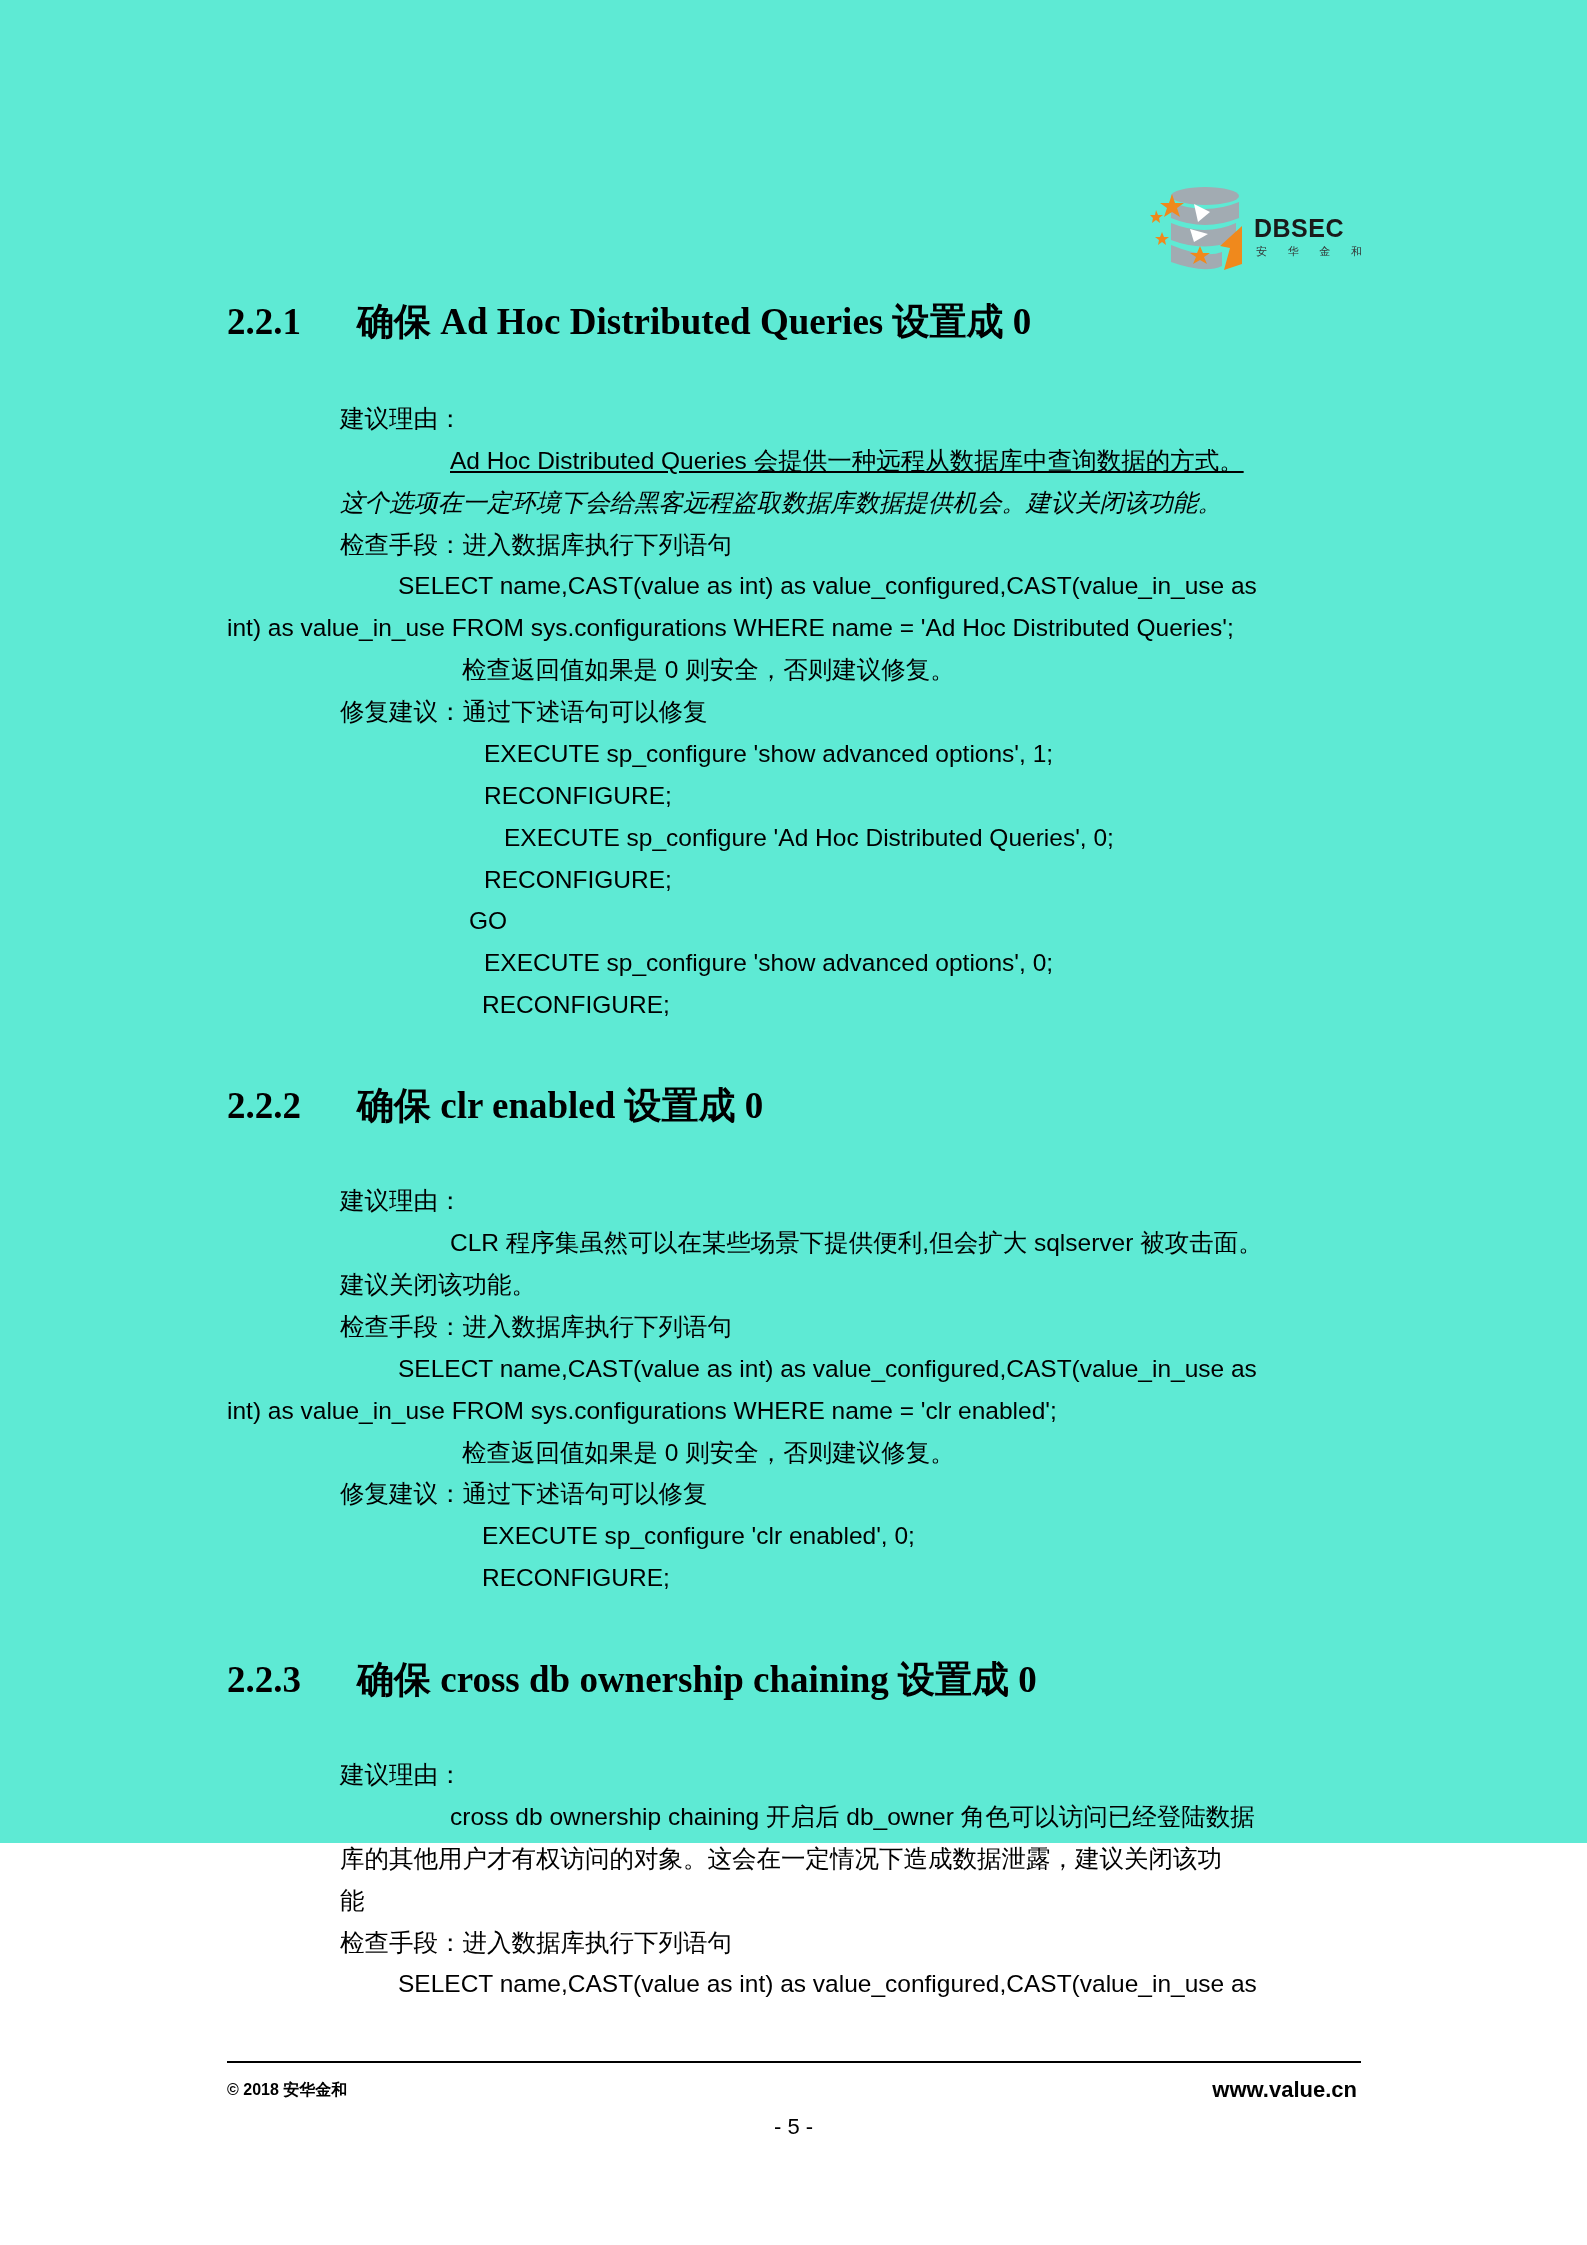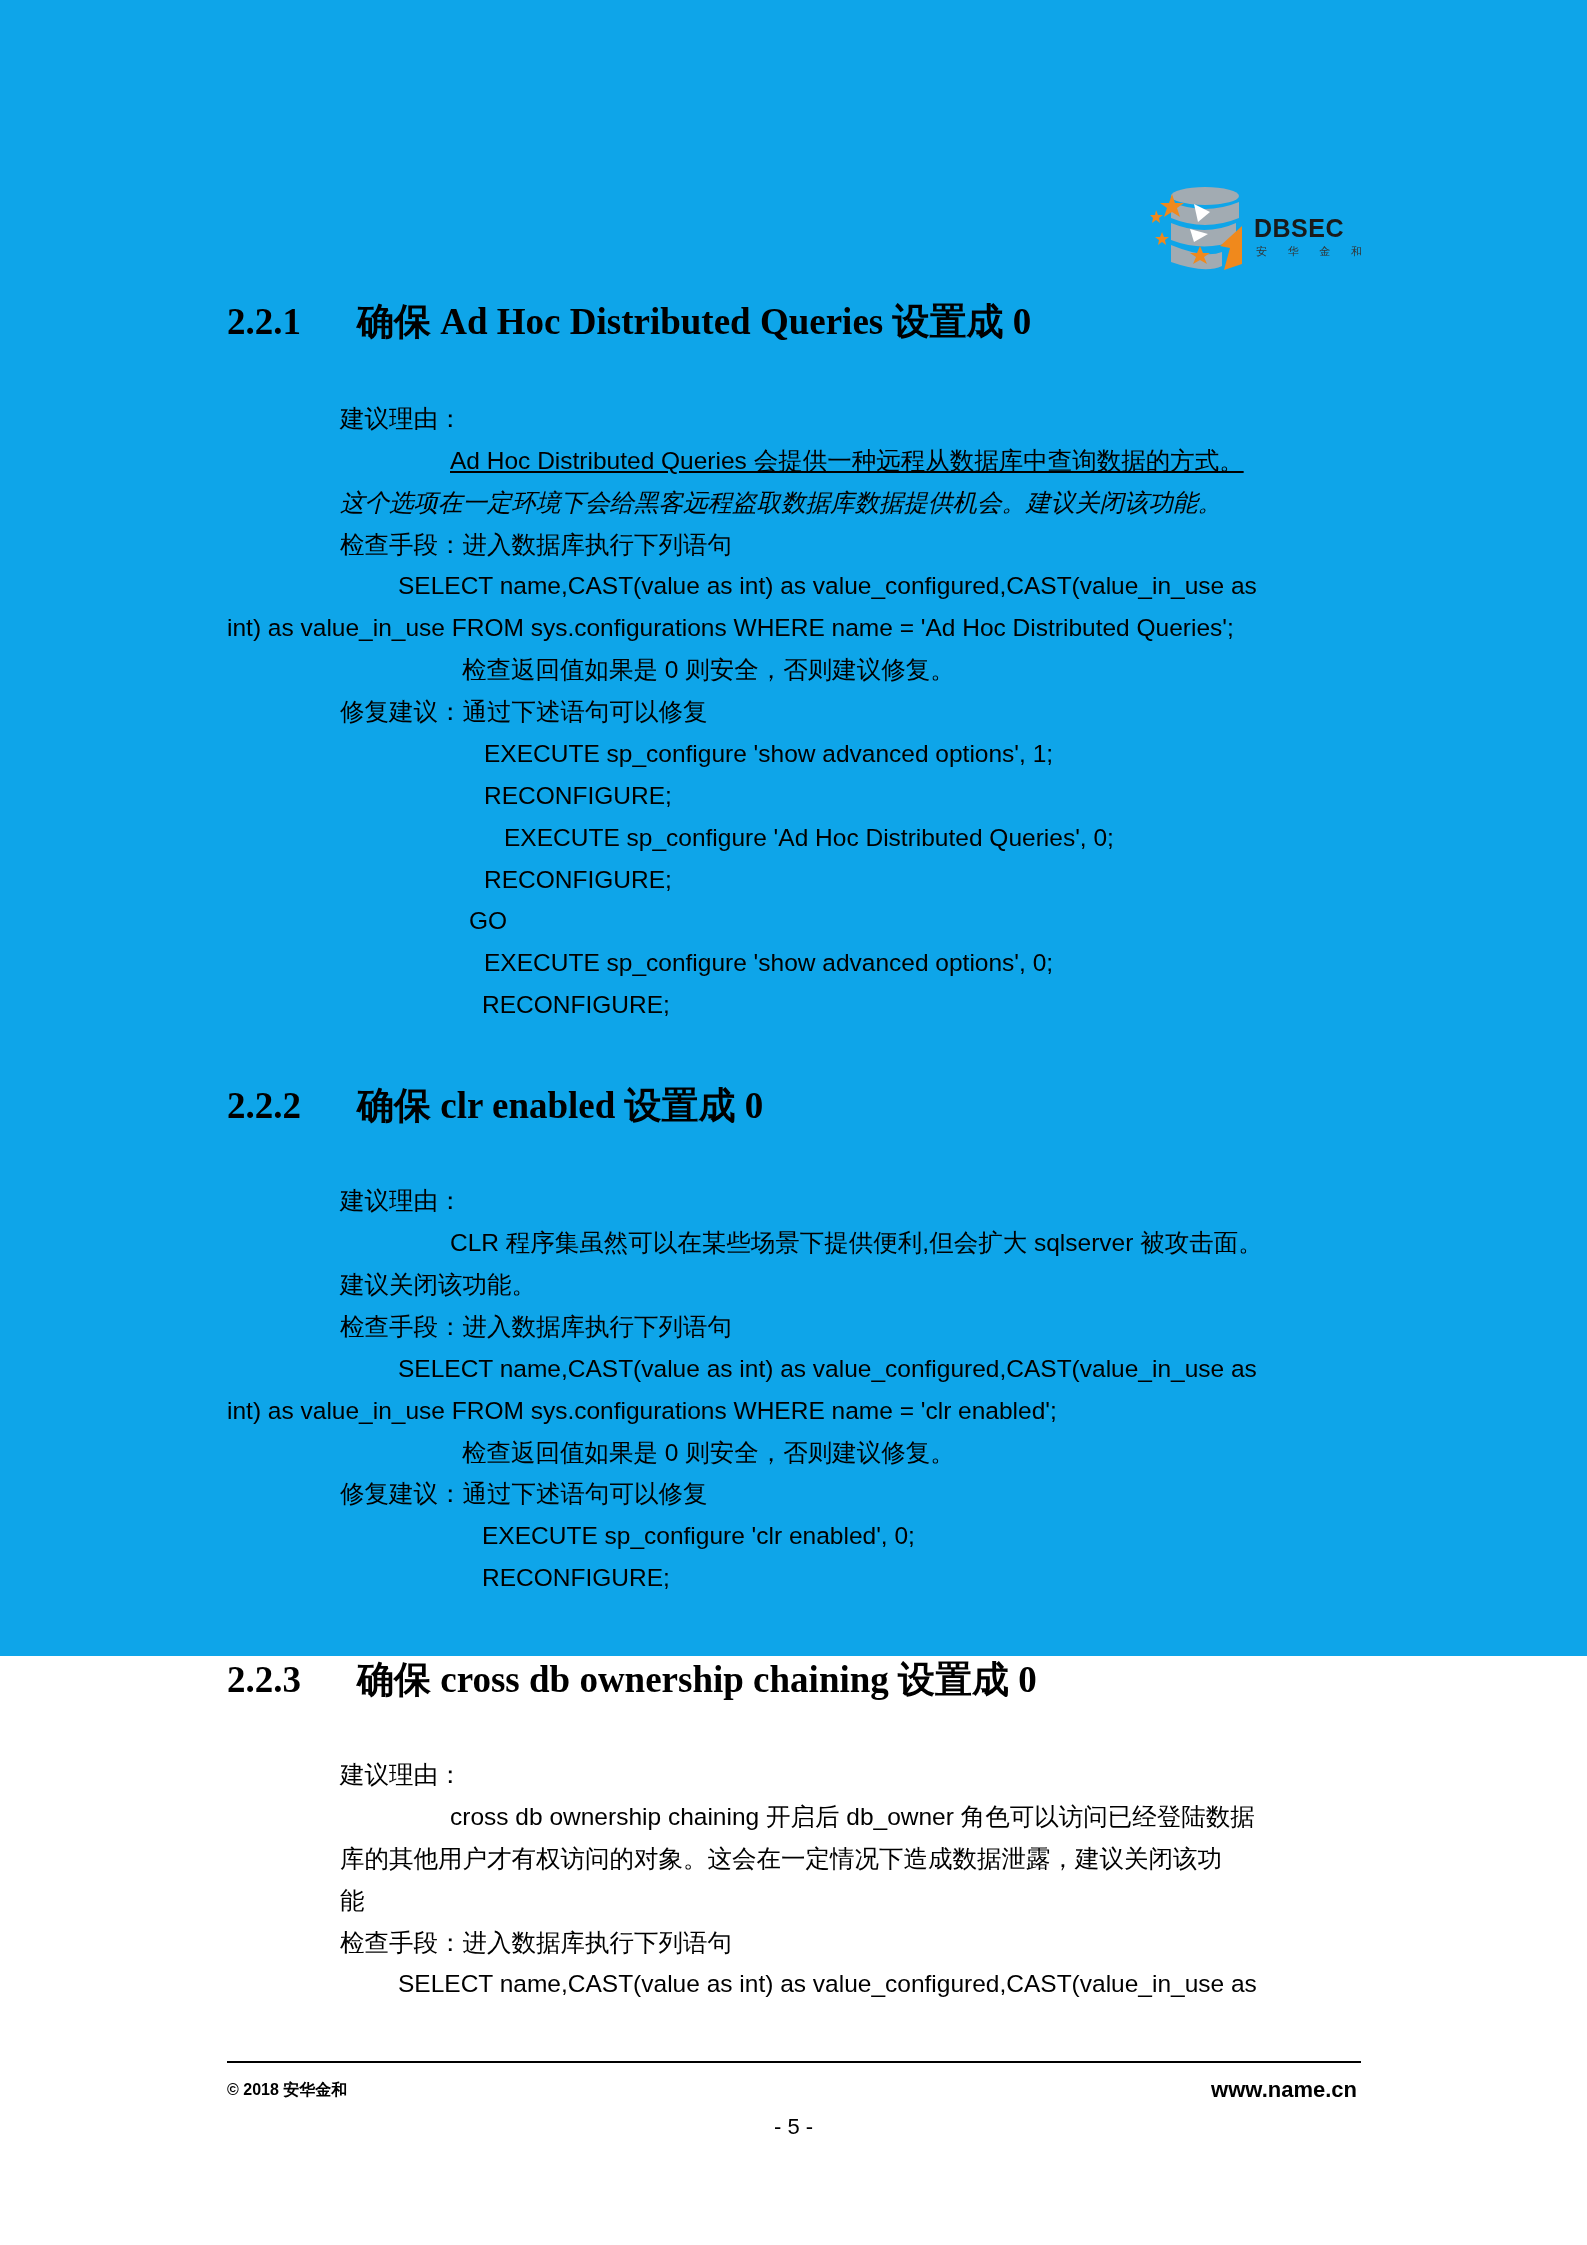--- a/index.html
+++ b/index.html
@@ -1,18 +1,18 @@
 <!DOCTYPE html>
 <html><head>
 <meta charset="utf-8">
 <style>
   html, body { margin: 0; padding: 0; background: #ffffff; }
   body { width: 1587px; height: 2245px; position: relative; overflow: hidden;
          font-family: "Liberation Sans", "DejaVu Sans", sans-serif; color: #000; }
-  .page { position: absolute; left: 0; top: 0; width: 1587px; height: 1656px; background: #0ea5e9; }
+  .page { position: absolute; left: 0; top: 0; width: 1587px; height: 1843px; background: #5eead4; }
 
   .logo { position: absolute; left: 1150px; top: 182px; width: 225px; height: 98px; }
   .logo svg { position: absolute; left: 0; top: 0; }
   .logo-brand { position: absolute; left: 104px; top: 34px; font-family: "Liberation Sans", sans-serif;
                 font-size: 25px; font-weight: bold; letter-spacing: 0.5px; color: #1a1a1a; line-height: 1; }
   .logo-sub { position: absolute; left: 106px; top: 64px; width: 106px; font-size: 11px; color: #333;
               display: flex; justify-content: space-between; line-height: 1; }
 
   .h { position: absolute; left: 227px; font-weight: bold; font-size: 37px; line-height: 44px;
        white-space: nowrap; font-family: Liberation Serif, serif; }
@@ -67,21 +67,21 @@
   </div>
   <div class="sec-body"></div>
 
   <div class="h" style="top:1658px">
     <span class="num">2.2.3</span><span>确保 cross db ownership chaining  设置成 0</span>
   </div>
   <div class="sec-body"></div>
 
   <div class="rule"></div>
   <div class="foot-left">© 2018  安华金和</div>
-  <div class="foot-right">www.name.cn</div>
+  <div class="foot-right">www.value.cn</div>
   <div class="page-num">- 5 -</div>
 <div class="ln" style="left: 340px; top: 404px;">建议理由：</div>
     <div class="ln" style="left: 450px; top: 446px; text-decoration: underline;">Ad Hoc Distributed Queries 会提供一种远程从数据库中查询数据的方式。</div>
     <div class="ln" style="left: 340px; top: 488px; font-style: italic;">这个选项在一定环境下会给黑客远程盗取数据库数据提供机会。建议关闭该功能。</div>
     <div class="ln" style="left: 340px; top: 530px;">检查手段：进入数据库执行下列语句</div>
     <div class="ln" style="left: 398px; top: 571px;">SELECT name,CAST(value as int) as value_configured,CAST(value_in_use as</div>
     <div class="ln" style="left: 227px; top: 613px;">int) as value_in_use FROM sys.configurations WHERE name = 'Ad Hoc Distributed Queries';</div>
     <div class="ln" style="left: 462px; top: 655px;">检查返回值如果是 0 则安全，否则建议修复。</div>
     <div class="ln" style="left: 340px; top: 697px;">修复建议：通过下述语句可以修复</div>
     <div class="ln" style="left: 484px; top: 739px;">EXECUTE sp_configure 'show advanced options', 1;</div>

